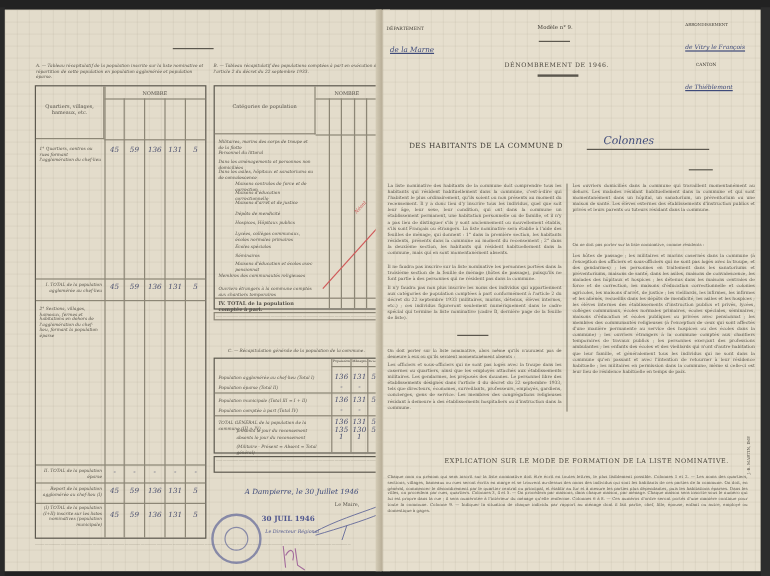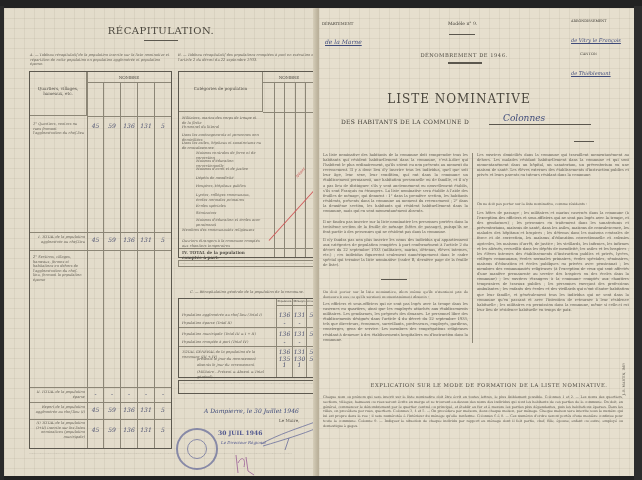--- a/index.html
+++ b/index.html
@@ -34,21 +34,20 @@
   .red-line { position: absolute; height: 1px; background: #d05a5a; transform-origin: left center; }
 </style>
 </head>
 <body>
 
 <div class="scan">
   <div class="edge-left"></div>
 
   <div class="page page-left">
     <div class="grid"></div>
-    <div class="abs title" style="left:0;top:17px;width:314px;font-size:10px;">RÉCAPITULATION.</div>
     <div class="rule" style="left:140px;top:32px;width:34px;"></div>
 
     <div class="abs tiny" style="left:26px;top:45px;width:142px;">A. — Tableau récapitulatif de la population inscrite sur la liste nominative et répartition de cette population en population agglomérée et population éparse.</div>
     <div class="abs tiny" style="left:174px;top:45px;width:140px;">B. — Tableau récapitulatif des populations comptées à part en exécution de l'article 2 du décret du 22 septembre 1933.</div>
 
     <div class="abs" style="left:25px;top:63px;width:143px;height:378px;border:1.5px solid #5d594f;">
       <div class="abs" style="left:0;top:0;width:57px;height:44px;border-right:1px solid #8c8676;border-bottom:1px solid #8c8676;">
         <div class="small" style="text-align:center;margin-top:14px;">Quartiers, villages, hameaux, etc.</div>
       </div>
       <div class="abs small" style="left:57px;top:3px;width:84px;text-align:center;">NOMBRE</div>
@@ -211,21 +210,20 @@
     <div class="abs hand" style="left:6px;top:30px;font-size:6px;text-decoration:underline;">de la Marne</div>
     <div class="abs" style="left:129px;top:13px;font-size:4.5px;">Modèle n° 9.</div>
     <div class="rule" style="left:130px;top:26px;width:26px;"></div>
     <div class="abs" style="left:252px;top:11px;font-size:3.4px;">ARRONDISSEMENT</div>
     <div class="abs hand" style="left:252px;top:29px;font-size:5px;text-decoration:underline;">de Vitry le François</div>
     <div class="abs title" style="left:100px;top:44px;width:90px;font-size:5.2px;">DÉNOMBREMENT DE 1946.</div>
     <div class="rule" style="left:129px;top:54px;width:34px;height:1.5px;"></div>
     <div class="abs" style="left:261px;top:44px;font-size:3.6px;">CANTON</div>
     <div class="abs hand" style="left:252px;top:62px;font-size:5px;text-decoration:underline;">de Thiéblemont</div>
 
-    <div class="abs title" style="left:60px;top:84px;width:160px;font-size:12px;letter-spacing:1px;">LISTE NOMINATIVE</div>
     <div class="abs" style="left:22px;top:110px;font-size:6px;letter-spacing:0.3px;">DES HABITANTS DE LA COMMUNE D</div>
     <div class="abs" style="left:170px;top:116px;width:102px;height:1px;background:#5b574e;"></div>
     <div class="abs hand" style="left:184px;top:105px;font-size:9px;">Colonnes</div>
     <div class="rule" style="left:255px;top:133px;width:20px;"></div>
 
     <div class="body-text" style="left:4px;top:145px;width:145px;">La liste nominative des habitants de la commune doit comprendre tous les habitants qui résident habituellement dans la commune, c'est-à-dire qui l'habitent le plus ordinairement, qu'ils soient ou non présents au moment du recensement. Il y a donc lieu d'y inscrire tous les individus, quel que soit leur âge, leur sexe, leur condition, qui ont dans la commune un établissement permanent, une habitation personnelle ou de famille, et il n'y a pas lieu de distinguer s'ils y sont anciennement ou nouvellement établis, s'ils sont Français ou étrangers. La liste nominative sera établie à l'aide des feuilles de ménage, qui donnent : 1° dans la première section, les habitants résidents, présents dans la commune au moment du recensement ; 2° dans la deuxième section, les habitants qui résident habituellement dans la commune, mais qui en sont momentanément absents.</div>
     <div class="body-text" style="left:4px;top:212px;width:145px;">Il ne faudra pas inscrire sur la liste nominative les personnes portées dans la troisième section de la feuille de ménage (hôtes de passage), puisqu'ils ne font partie à des personnes qui ne résident pas dans la commune.</div>
     <div class="body-text" style="left:4px;top:230px;width:145px;">Il n'y faudra pas non plus inscrire les noms des individus qui appartiennent aux catégories de population comptées à part conformément à l'article 2 du décret du 22 septembre 1933 (militaires, marins, détenus, élèves internes, etc.) ; ces individus figureront seulement numériquement dans le cadre spécial qui termine la liste nominative (cadre B, dernière page de la feuille de liste).</div>
     <div class="rule" style="left:62px;top:271px;width:26px;"></div>
     <div class="body-text" style="left:4px;top:282px;width:145px;font-size:3.5px;">On doit porter sur la liste nominative, alors même qu'ils n'auraient pas de demeure à eux ou qu'ils seraient momentanément absents :</div>

